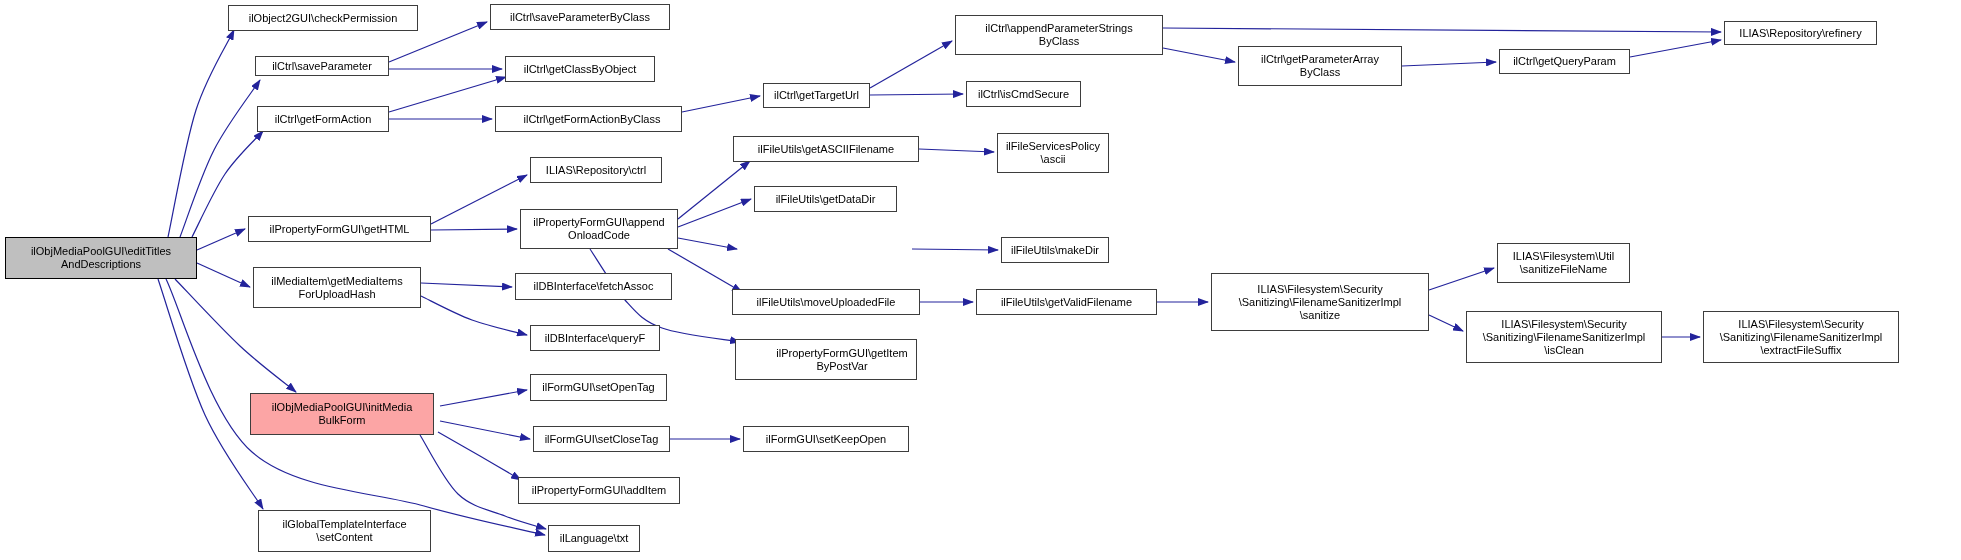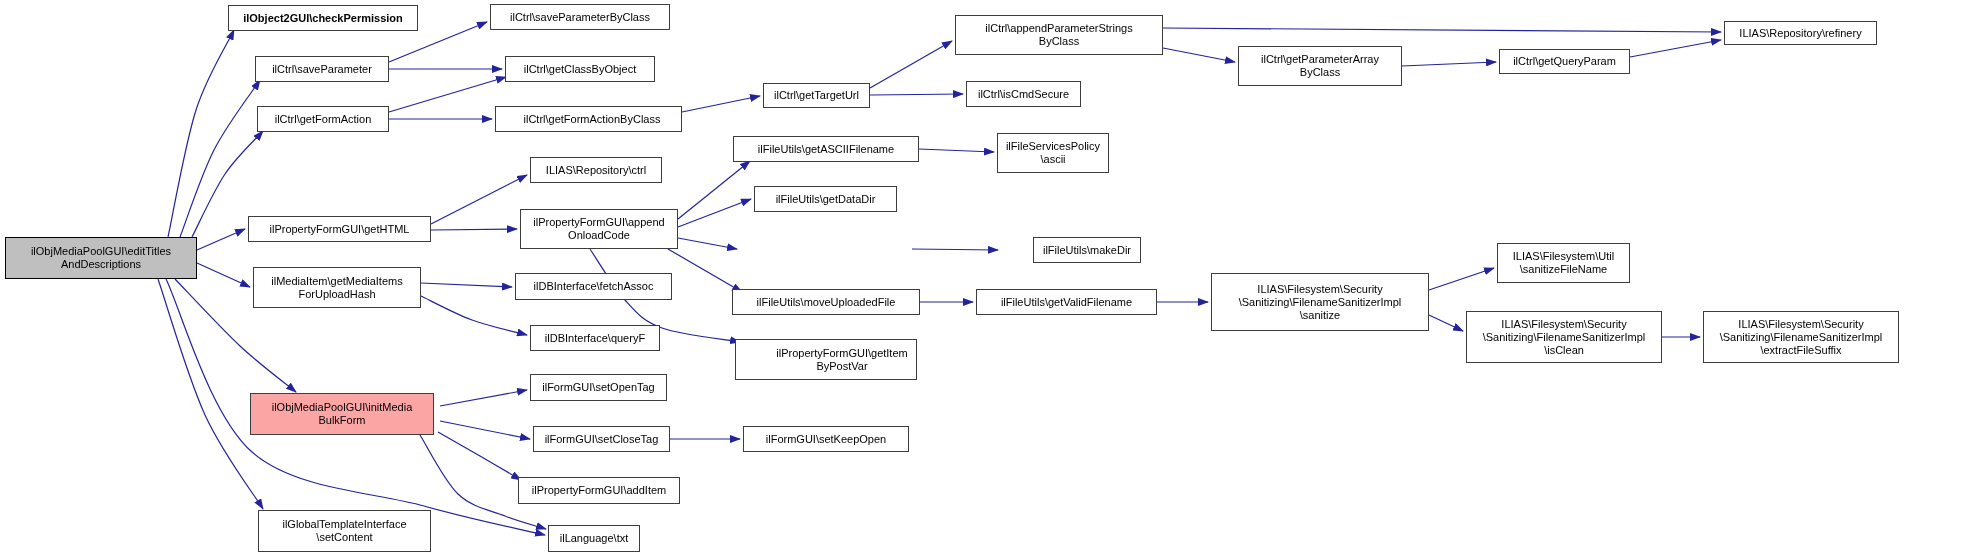--- a/index.html
+++ b/index.html
@@ -79,27 +79,27 @@
         <path d="M438,432C445,436 466.1666666666667,448 480,456C493.8333333333333,464 514.1666666666666,476 521,480" class="edge" stroke="#23239b" marker-end="url(#arrowhead)"></path>
         <path d="M420,435C426.3333333333333,444.8333333333333 443.8333333333333,480.5 458,494C472.1666666666667,507.5 490.3333333333333,510.1666666666667 505,516C519.6666666666666,521.8333333333334 539.1666666666666,526.8333333333334 546,529" class="edge" stroke="#23239b" marker-end="url(#arrowhead)"></path>
         <path d="M670,439 L740,439" class="edge" stroke="#23239b" marker-end="url(#arrowhead)"></path>
       </g>
   </svg>
   <div id="node-layer">
       <div class="node root" style="left: 5px; top: 237px; width: 192px; height: 42px; background: rgb(191, 191, 191); border-color: rgb(0, 0, 0);">
         <span class="nl">ilObjMediaPoolGUI\editTitles</span>
         <span class="nl">AndDescriptions</span>
       </div>
-      <div class="node" style="left: 228px; top: 5px; width: 190px; height: 26px; border-color: rgb(61, 61, 61); background: rgb(255, 255, 255); font-weight: bold;">
+      <div class="node" style="left: 228px; top: 5px; width: 190px; height: 26px; border-color: rgb(61, 61, 61); background: rgb(255, 255, 255);">
         <span class="nl">ilObject2GUI\checkPermission</span>
       </div>
       <div class="node" style="left: 490px; top: 4px; width: 180px; height: 26px; border-color: rgb(61, 61, 61); background: rgb(255, 255, 255);">
         <span class="nl">ilCtrl\saveParameterByClass</span>
       </div>
-      <div class="node" style="left: 255px; top: 56px; width: 134px; height: 26px; border-color: rgb(61, 61, 61); background: rgb(255, 255, 255);">
+      <div class="node" style="left: 255px; top: 56px; width: 134px; height: 20px; border-color: rgb(61, 61, 61); background: rgb(255, 255, 255);">
         <span class="nl">ilCtrl\saveParameter</span>
       </div>
       <div class="node" style="left: 505px; top: 56px; width: 150px; height: 26px; border-color: rgb(61, 61, 61); background: rgb(255, 255, 255);">
         <span class="nl">ilCtrl\getClassByObject</span>
       </div>
       <div class="node" style="left: 257px; top: 106px; width: 132px; height: 26px; border-color: rgb(61, 61, 61); background: rgb(255, 255, 255);">
         <span class="nl">ilCtrl\getFormAction</span>
       </div>
       <div class="node" style="left: 495px; top: 106px; width: 187px; height: 26px; border-color: rgb(61, 61, 61); background: rgb(255, 255, 255); padding-left: 7px;">
         <span class="nl">ilCtrl\getFormActionByClass</span>
@@ -137,21 +137,21 @@
       <div class="node" style="left: 733px; top: 136px; width: 186px; height: 26px; border-color: rgb(61, 61, 61); background: rgb(255, 255, 255);">
         <span class="nl">ilFileUtils\getASCIIFilename</span>
       </div>
       <div class="node" style="left: 997px; top: 133px; width: 112px; height: 40px; border-color: rgb(61, 61, 61); background: rgb(255, 255, 255);">
         <span class="nl">ilFileServicesPolicy</span>
         <span class="nl">\ascii</span>
       </div>
       <div class="node" style="left: 754px; top: 186px; width: 143px; height: 26px; border-color: rgb(61, 61, 61); background: rgb(255, 255, 255);">
         <span class="nl">ilFileUtils\getDataDir</span>
       </div>
-      <div class="node" style="left: 1001px; top: 237px; width: 108px; height: 26px; border-color: rgb(61, 61, 61); background: rgb(255, 255, 255); margin-left: 32px;">
+      <div class="node" style="left: 1001px; top: 237px; width: 108px; height: 26px; border-color: rgb(61, 61, 61); background: rgb(255, 255, 255);">
         <span class="nl">ilFileUtils\makeDir</span>
       </div>
       <div class="node" style="left: 732px; top: 289px; width: 188px; height: 26px; border-color: rgb(61, 61, 61); background: rgb(255, 255, 255);">
         <span class="nl">ilFileUtils\moveUploadedFile</span>
       </div>
       <div class="node" style="left: 976px; top: 289px; width: 181px; height: 26px; border-color: rgb(61, 61, 61); background: rgb(255, 255, 255);">
         <span class="nl">ilFileUtils\getValidFilename</span>
       </div>
       <div class="node" style="left: 1211px; top: 273px; width: 218px; height: 58px; border-color: rgb(61, 61, 61); background: rgb(255, 255, 255);">
         <span class="nl">ILIAS\Filesystem\Security</span>

